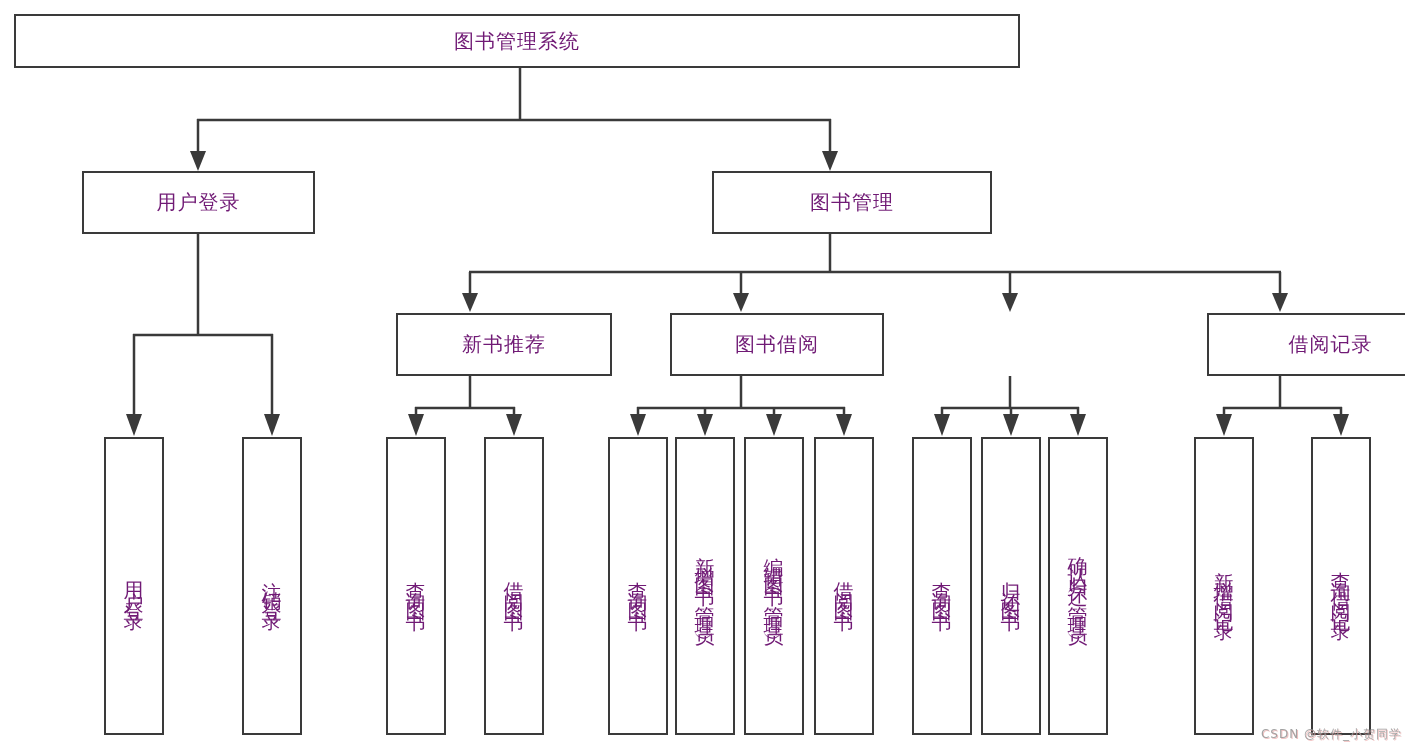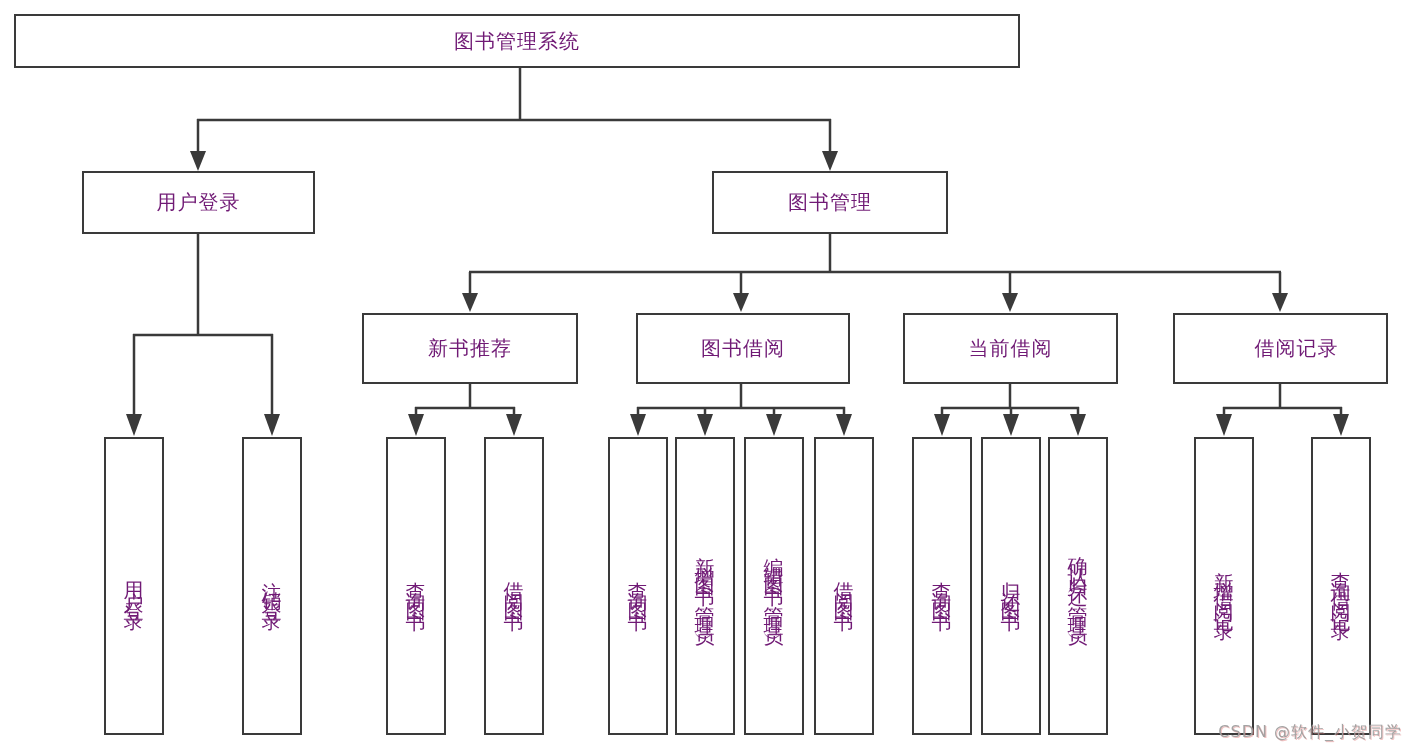--- a/index.html
+++ b/index.html
@@ -38,27 +38,27 @@
     width:60px;
     height:298px;
     font-size:20px;
     writing-mode:vertical-rl;
     text-orientation:mixed;
     letter-spacing:10px;
     line-height:1;
   }
   .root{left:14px;top:14px;width:1006px;height:54px;}
   .lvl2{top:171px;height:63px;}
-  .lvl3{top:313px;height:71px;}
+  .lvl3{top:313px;height:63px;margin-left:34px;}
   .watermark{
     position:absolute;
     right:3px;
     bottom:4px;
     z-index:5;
-    font-size:16px;
+    font-size:12px;
     color:rgba(158,158,158,0.95);
     text-shadow:1px 1px 0 rgba(224,120,120,0.45);
     white-space:nowrap;
     letter-spacing:1px;
   }
 </style>
 </head>
 <body>
 
 <div class="canvas">
@@ -128,25 +128,24 @@
       <polygon points="1003,414 1019,414 1011,436"></polygon>
       <polygon points="1070,414 1086,414 1078,436"></polygon>
       <polygon points="1216,414 1232,414 1224,436"></polygon>
       <polygon points="1333,414 1349,414 1341,436"></polygon>
     </g>
   </svg>
 
   <div class="box h root">图书管理系统</div>
 
   <div class="box h lvl2" style="left:82px;width:233px;">用户登录</div>
-  <div class="box h lvl2" style="left:712px;width:236px;">图书管理</div>
+  <div class="box h lvl2" style="left:712px;width:280px;">图书管理</div>
 
   <div class="box h lvl3" style="left:362px;width:216px;">新书推荐</div>
   <div class="box h lvl3" style="left:636px;width:214px;">图书借阅</div>
-  <div class="box h lvl3" style="left:903px;width:215px;">当前借阅</div>
   <div class="box h lvl3" style="left:1173px;width:215px;padding-left:32px;">借阅记录</div>
 
   <div class="box v" style="left:104px;">用户登录</div>
   <div class="box v" style="left:242px;">注销登录</div>
 
   <div class="box v" style="left:386px;">查询图书</div>
   <div class="box v" style="left:484px;">借阅图书</div>
 
   <div class="box v" style="left:608px;">查询图书</div>
   <div class="box v" style="left:675px;">新增图书（管理员）</div>

